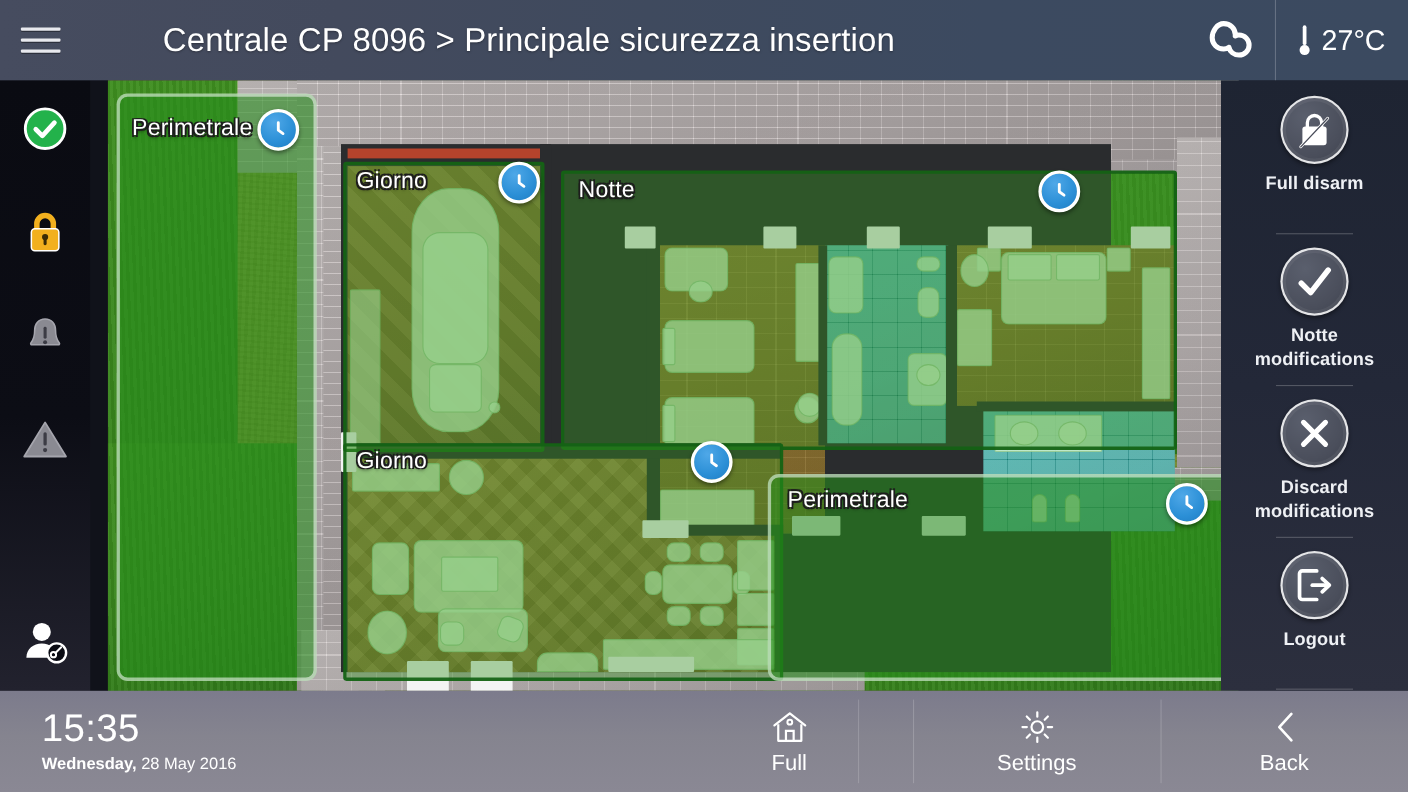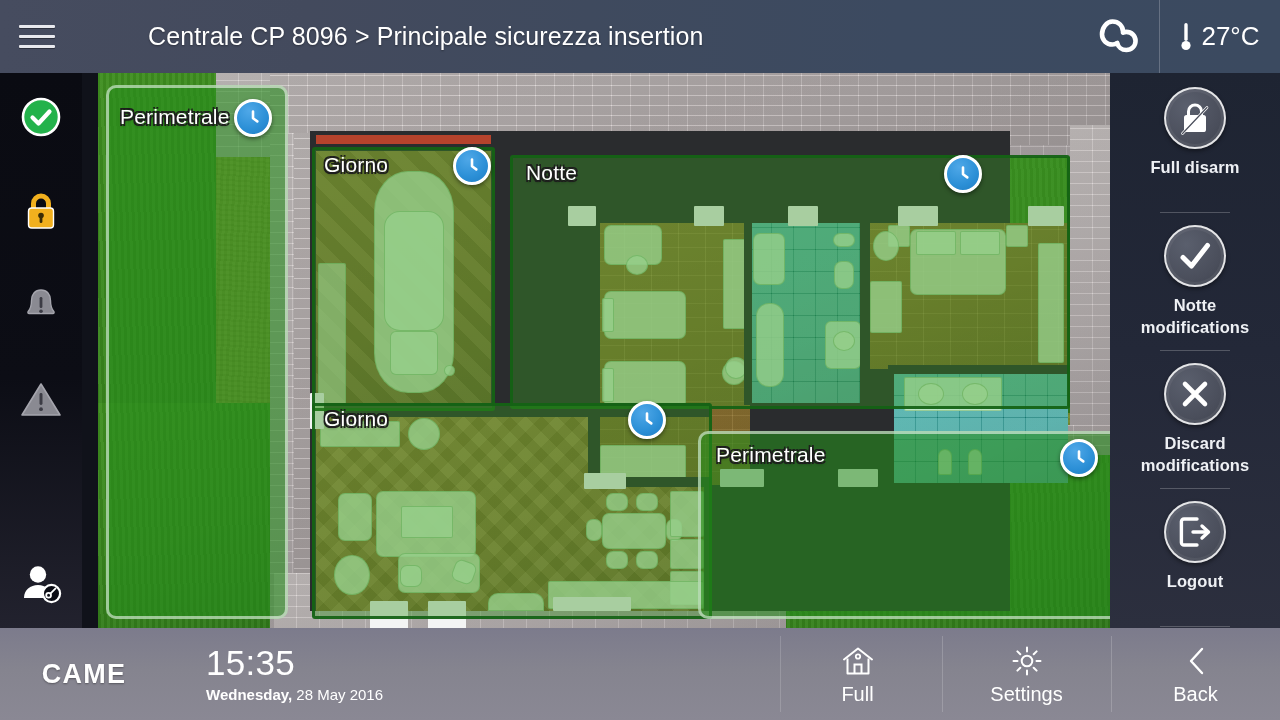--- a/index.html
+++ b/index.html
@@ -16,21 +16,21 @@
     display:flex; align-items:center; z-index:30;
   }
   .header.tinted{
     background:linear-gradient(90deg,#464c5f 0%,#434a5d 24%,#3f4a5e 46%,#3c4a60 70%,#3b4a60 100%);
   }
   .hamburger{ width:74px; height:73px; display:flex; flex-direction:column;
     justify-content:center; align-items:center; gap:7px; cursor:pointer; }
   .hamburger i{ display:block; width:36px; height:3px; background:#e8e9ee; border-radius:1px;
     box-shadow:0 1px 0 rgba(0,0,0,.35); }
   .header-title{
-    flex:1; color:#fff; font-size:25px; font-weight:400; letter-spacing:.1px;
+    flex:1; color:#fff; font-size:30px; font-weight:400; letter-spacing:.1px;
     padding-left:74px; white-space:nowrap; text-shadow:0 1px 2px rgba(0,0,0,.35);
   }
   .header-right{ display:flex; align-items:center; height:73px; }
   .sync-btn{ width:78px; height:73px; display:flex; align-items:center; justify-content:center;
     cursor:pointer; }
   .header-div{ width:1px; height:73px; background:rgba(255,255,255,.22); }
   .temp-box{ width:120px; height:73px; display:flex; align-items:center; justify-content:center;
     gap:9px; color:#fff; font-size:26px; }
   .thermo{ display:block; }
 
@@ -427,23 +427,20 @@
           <path d="M16 17h14" stroke="#ffffff" stroke-width="3.4" stroke-linecap="round"></path>
           <path d="M25 11l6.5 6-6.5 6" fill="none" stroke="#ffffff" stroke-width="3.4" stroke-linecap="round" stroke-linejoin="round"></path>
         </svg>
       </div>
       <div class="lbl">Logout</div>
       <div class="rule"></div>
     </div>
   </div>
 
   <div class="bottom">
-    <div class="brand">
-      <span>CAME</span>
-    </div>
     <div class="clockbox">
       <div class="t">15:35</div>
       <div class="d">
         <b>Wednesday,</b>
         <span>28 May 2016</span>
       </div>
     </div>
 
     <div class="navbtn">
       <div class="ic">

